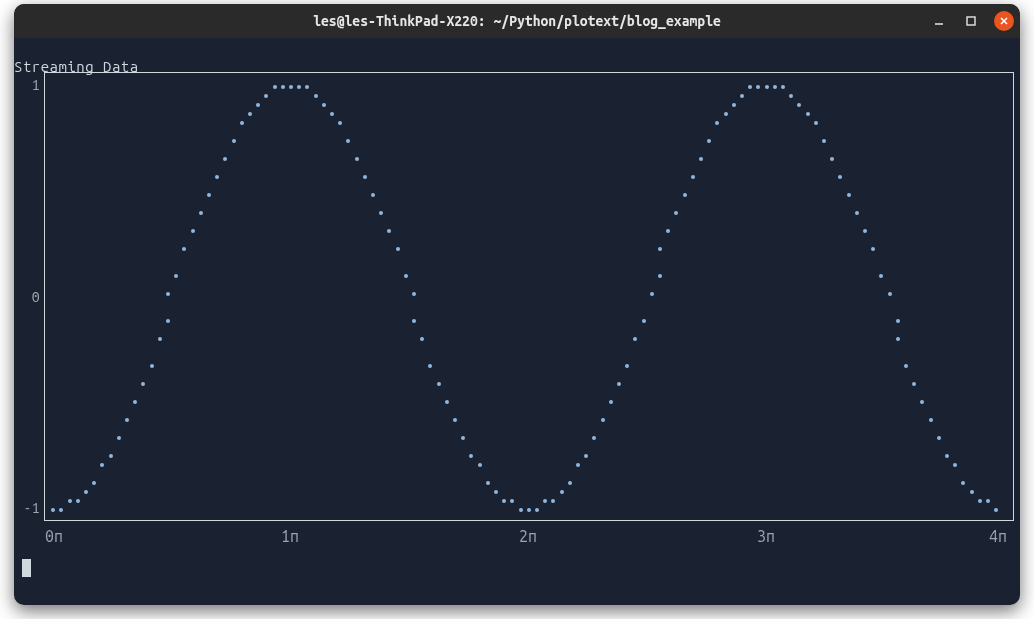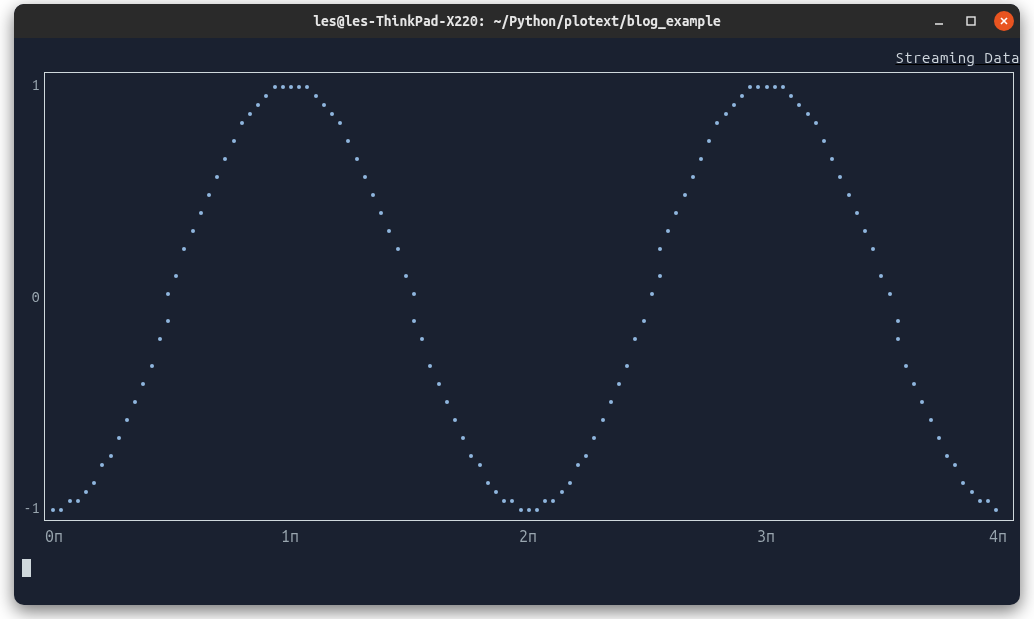--- a/index.html
+++ b/index.html
@@ -21,21 +21,20 @@
     left: 14px;
     top: 4px;
     width: 1006px;
     height: 601px;
     border-radius: 10px;
     background: #1a2130;
     box-shadow: 0 6px 18px rgba(0,0,0,0.55);
     overflow: hidden;
     display: flex;
     flex-direction: column;
-    text-decoration: underline;
   }
   .titlebar {
     height: 34px;
     background: #2a2a2a;
     display: flex;
     align-items: center;
     position: relative;
     border-top-left-radius: 10px;
     border-top-right-radius: 10px;
   }
@@ -75,24 +74,24 @@
     color: #fff;
   }
   .win-btn svg { display:block; }
 
   .term-body {
     flex: 1;
     position: relative;
     color: #cfd8dc;
   }
   .plot-title {
-    text-align: right;
+    text-align: left;
     font-size: 15px;
     color: #d0d7de;
-    padding-top: 11px;
+    padding-top: 20px;
     letter-spacing: 0.5px;
   }
   .axes-outer {
     position: absolute;
     left: 4px;
     top: 34px;
     right: 4px;
     bottom: 84px;
   }
   .y-labels {

